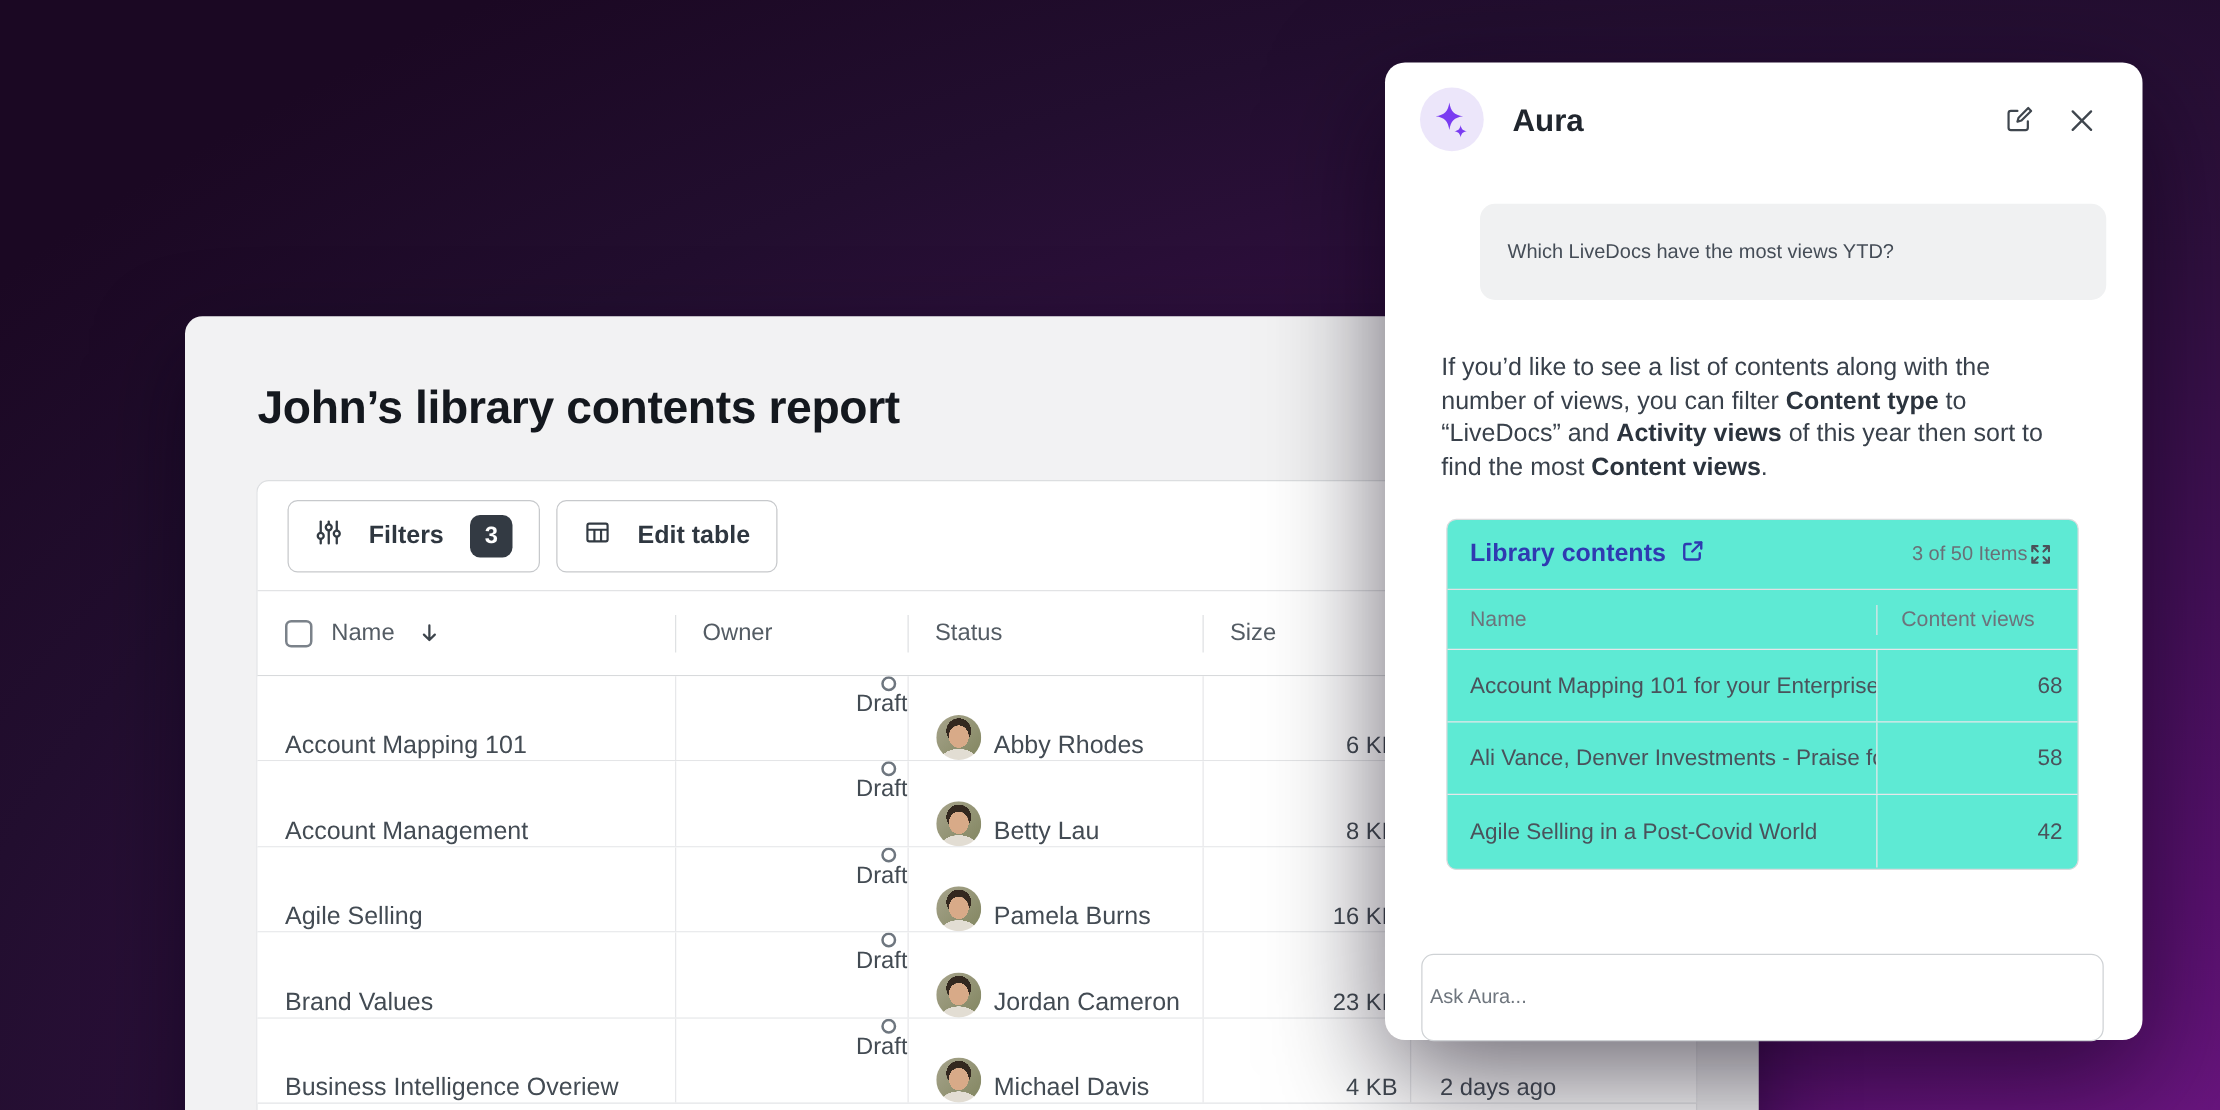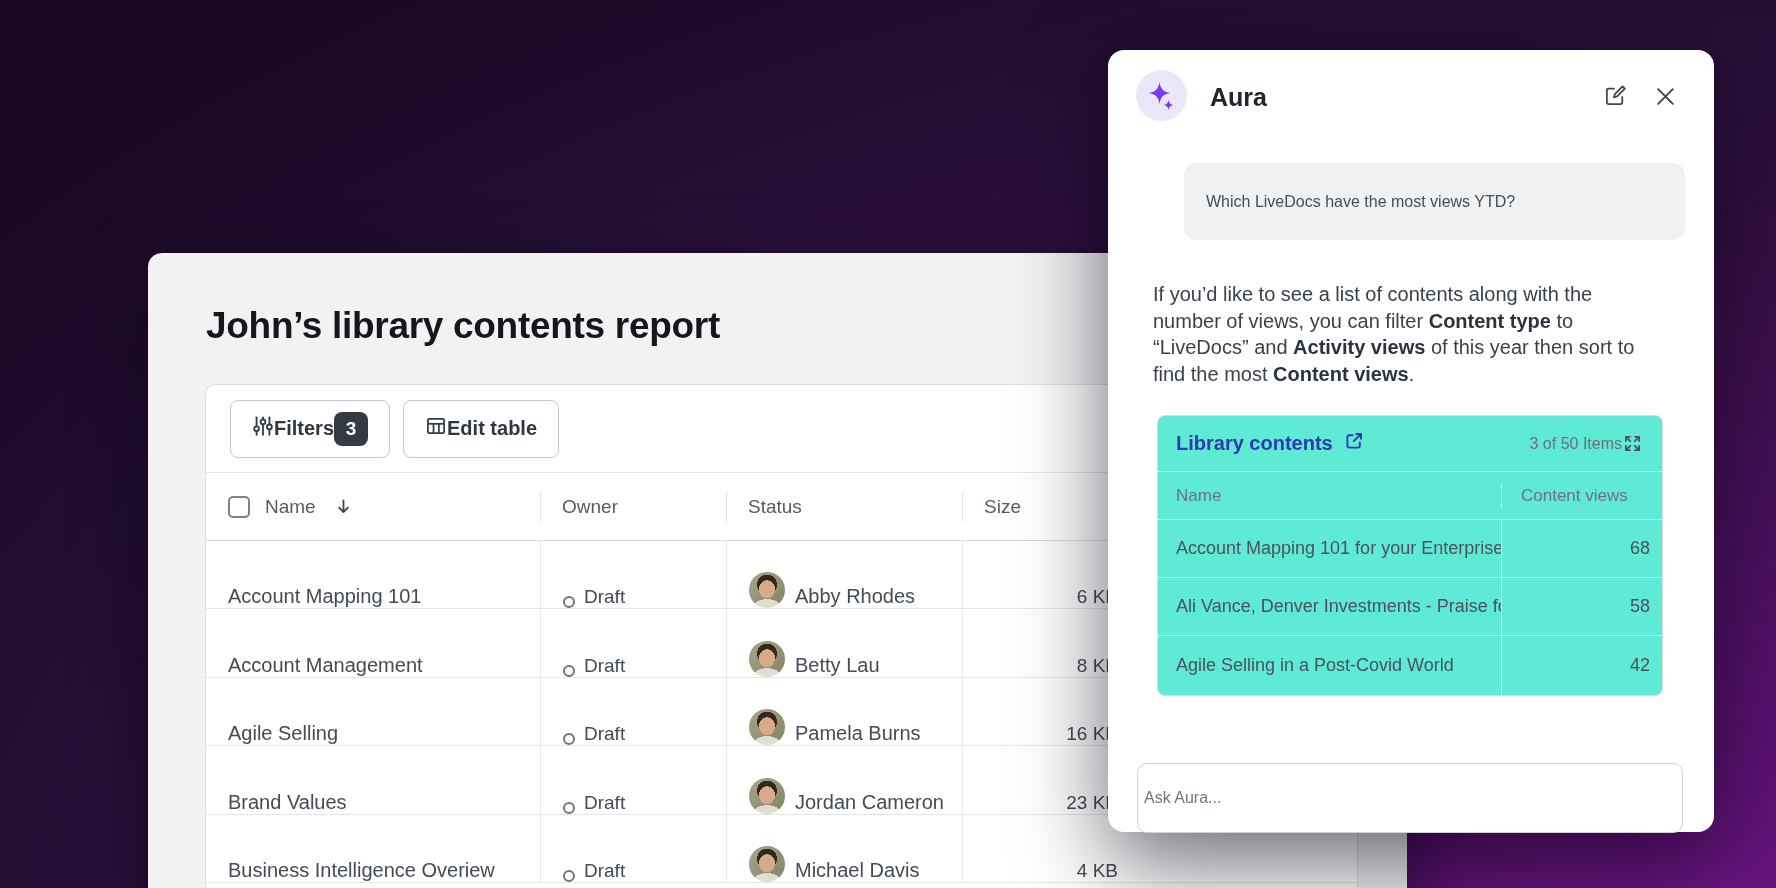--- a/index.html
+++ b/index.html
@@ -24,21 +24,21 @@
   .table-panel{
     position:absolute; left:57px; top:131px; width:1153px; height:600px;
     background:#fff; border:1px solid #dcdee0; border-bottom:none;
     border-radius:10px 10px 0 0;
   }
   .toolbar{
     height:88px; display:flex; align-items:center; gap:13px;
     padding-left:24px; border-bottom:1px solid #e2e3e5;
   }
   .btn{
-    height:58px; display:inline-flex; align-items:center; gap:0;
+    height:58px; display:inline-flex; align-items:center; gap:21px;
     padding:0 21px; background:#fff; border:1px solid #c7c9cc; border-radius:8px;
     font-size:20px; font-weight:700; color:#2f3740; cursor:pointer;
   }
   .btn svg{ flex:none; }
   .badge{
     width:34px; height:34px; border-radius:8px; background:#333a43; color:#fff;
     font-size:19px; font-weight:700; display:flex; align-items:center; justify-content:center;
   }
   .thead{
     display:grid; grid-template-columns:334px 186px 236px 166px 229px;
@@ -61,21 +61,21 @@
     height:68.4px; border-bottom:1px solid #e4e5e7; background:#fff; cursor:pointer;
   }
   .cell{
     height:100%; display:flex; align-items:flex-end; padding-left:22px;
     font-size:20px; color:#434b53; border-left:1px solid #e7e8ea; overflow:hidden; white-space:nowrap;
   }
   .cell:first-child{ border-left:none; }
   .status-ring{
     width:12px; height:12px; border:2.5px solid #6e767f; border-radius:50%; margin-right:9px; flex:none;
   }
-  .cell-status{ font-size:19px; }
+  .cell-status{ font-size:19px;flex-direction:column; }
   .avatar{
     width:36px; height:36px; border-radius:50%; margin-right:10px; flex:none;
     background:
       radial-gradient(ellipse 8px 9px at 50% 48%, #d8aa88 99%, transparent),
       radial-gradient(ellipse 15px 10px at 50% 103%, #e2ddd3 99%, transparent),
       radial-gradient(circle 10px at 50% 35%, #33281f 99%, transparent),
       linear-gradient(135deg, #a7a48c, #81855f);
   }
   .cell-size{ justify-content:flex-end; padding-left:0; padding-right:10px; font-size:19px; }
   .cell-activity{ padding-left:23px; font-size:19px; color:#4a525b; }
@@ -295,20 +295,23 @@
       <span class="status-ring"></span>
       <span class="rstatus">Draft</span>
     </div>
     <div class="cell cell-owner">
       <span class="avatar"></span>
       <span class="rowner">Michael Davis</span>
     </div>
     <div class="cell cell-size">
             <span class="rsize">4 KB</span>
           </div>
+    <div class="cell cell-activity">
+            <span class="ractivity">2 days ago</span>
+          </div>
   </div>
 </div>
   </div>
 </section>
 
 <section class="aura-panel">
   <div class="aura-logo">
     <svg width="34" height="34" viewBox="0 0 34 34" fill="#7a3cf1">
       <path d="M14.5 3 C15.6 10.2 18.3 12.9 25.5 14 C18.3 15.1 15.6 17.8 14.5 25 C13.4 17.8 10.7 15.1 3.5 14 C10.7 12.9 13.4 10.2 14.5 3 Z"></path>
       <path d="M23.5 21 C24 24.2 25.3 25.5 28.5 26 C25.3 26.5 24 27.8 23.5 31 C23 27.8 21.7 26.5 18.5 26 C21.7 25.5 23 24.2 23.5 21 Z"></path>

